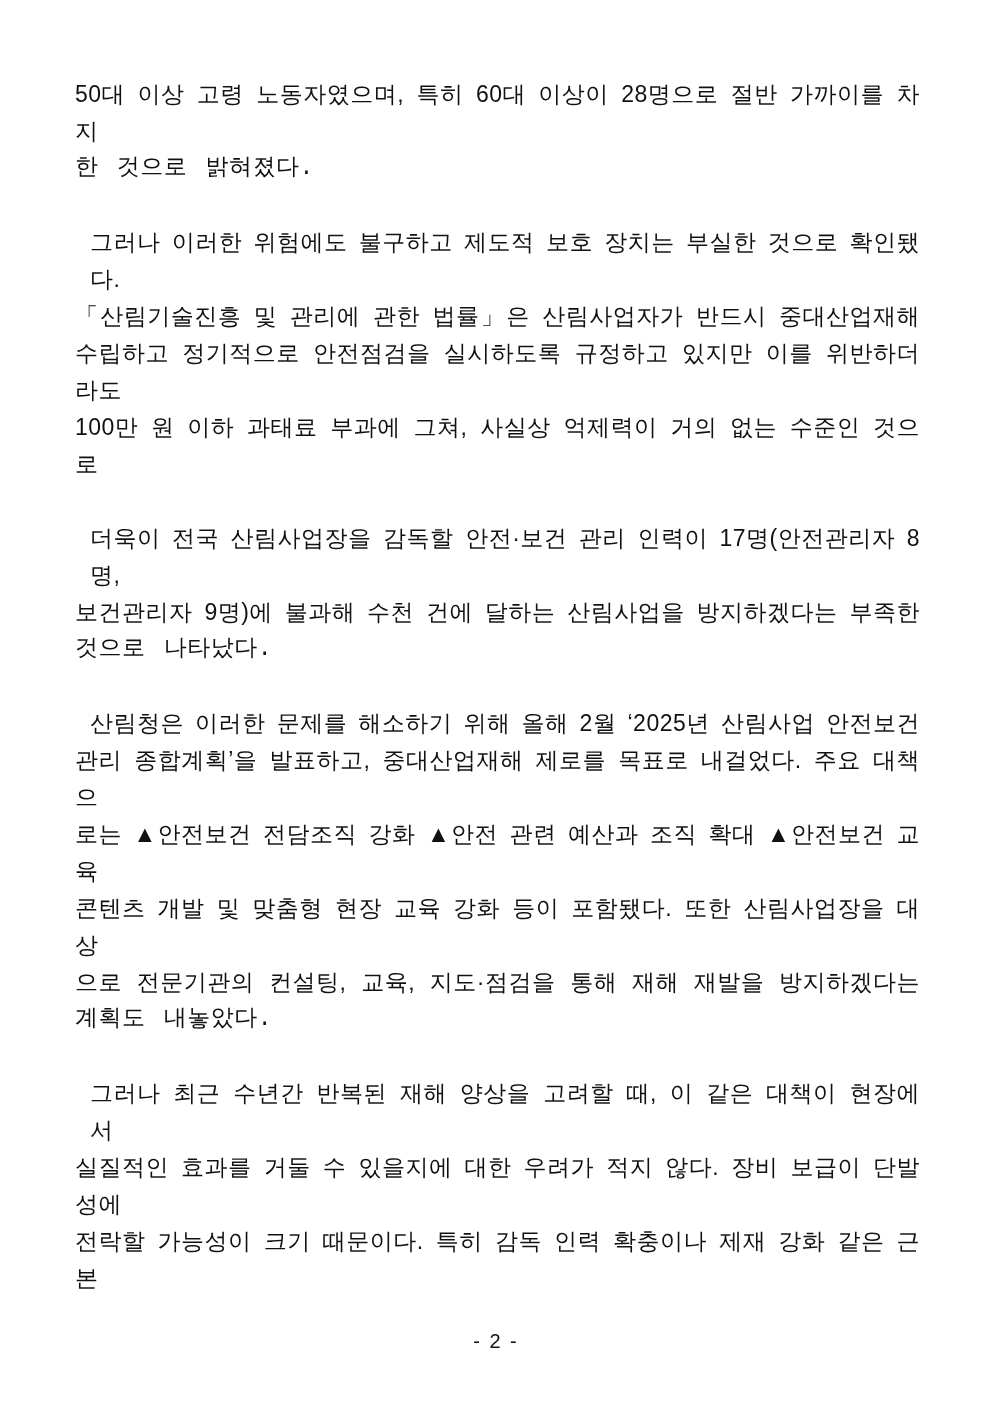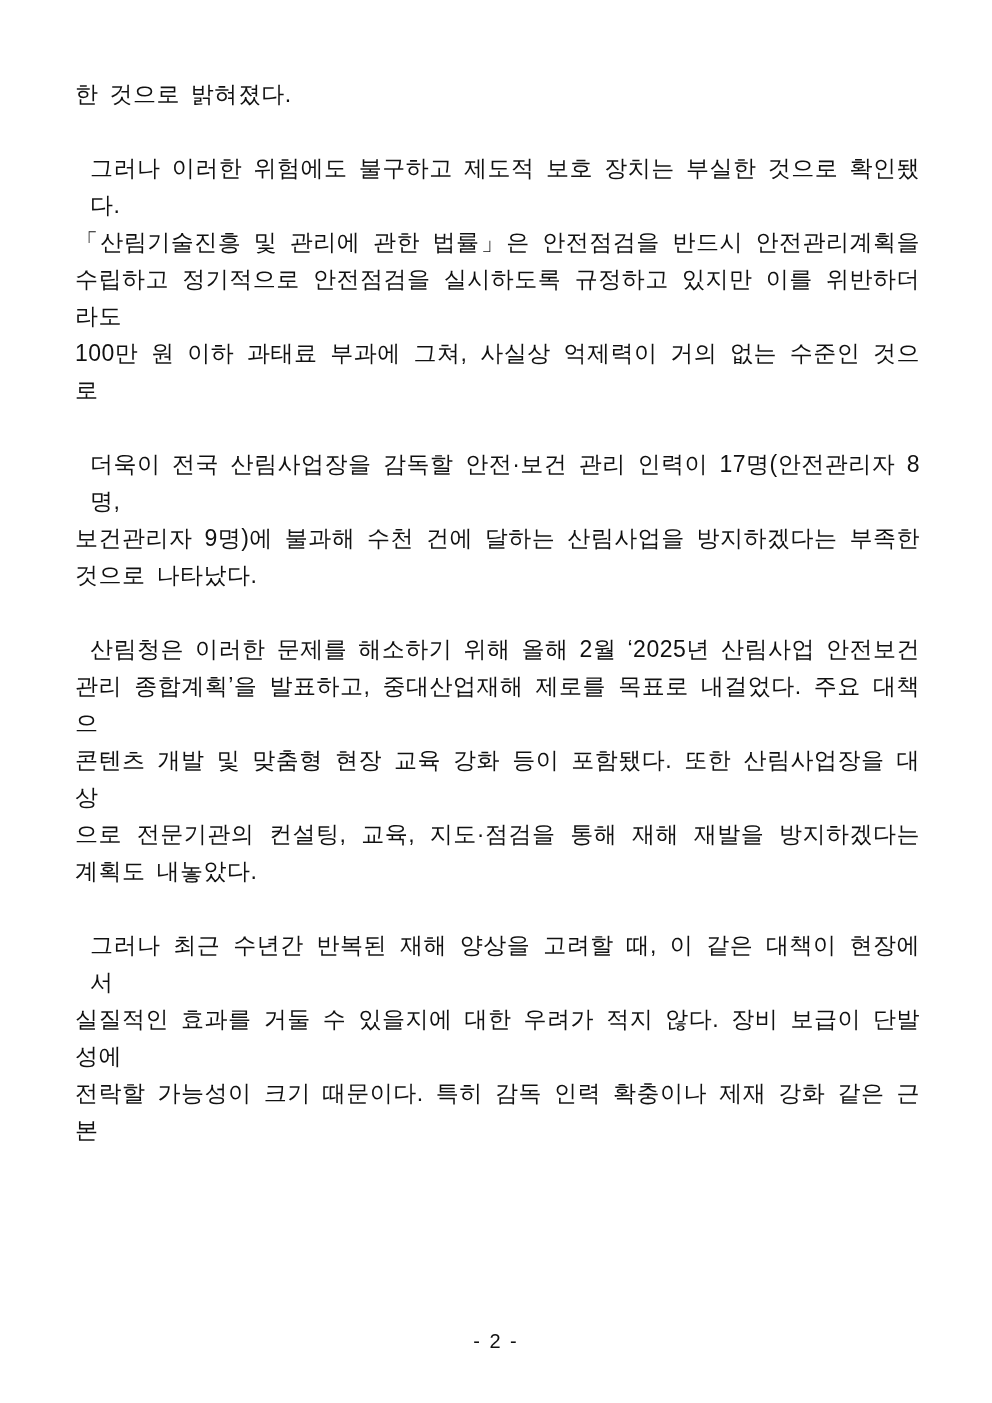--- a/index.html
+++ b/index.html
@@ -35,20 +35,21 @@
   .para:last-child { margin-bottom: 0; }
   .line {
     display: block;
     white-space: normal;
     text-align: justify;
     text-align-last: justify;
   }
   .line.last {
     text-align: right;
     text-align-last: left;
+    font-family: Liberation Mono, monospace;
   }
   .line.indent {
     padding-left: 15px;
   }
   .footer {
     position: absolute;
     top: 1328px;
     left: 0;
     width: 100%;
     text-align: center;
@@ -57,36 +58,38 @@
     letter-spacing: 2px;
     color: #111111;
   }
 </style>
 </head>
 <body>
 
 <div class="page">
   <main class="content">
       <p class="para">
+        <span class="line">50대 이상 고령 노동자였으며, 특히 60대 이상이 28명으로 절반 가까이를 차지</span>
         <span class="line last">한 것으로 밝혀졌다.</span>
       </p>
       <p class="para">
         <span class="line indent">그러나 이러한 위험에도 불구하고 제도적 보호 장치는 부실한 것으로 확인됐다.</span>
-        <span class="line">「산림기술진흥 및 관리에 관한 법률」은 안전점검을 반드시 안전관리계획을</span>
+        <span class="line">「산림기술진흥 및 관리에 관한 법률」은 산림사업자가 반드시 중대산업재해</span>
         <span class="line">수립하고 정기적으로 안전점검을 실시하도록 규정하고 있지만 이를 위반하더라도</span>
         <span class="line">100만 원 이하 과태료 부과에 그쳐, 사실상 억제력이 거의 없는 수준인 것으로</span>
       </p>
       <p class="para">
         <span class="line indent">더욱이 전국 산림사업장을 감독할 안전·보건 관리 인력이 17명(안전관리자 8명,</span>
         <span class="line">보건관리자 9명)에 불과해 수천 건에 달하는 산림사업을 방지하겠다는 부족한</span>
         <span class="line last">것으로 나타났다.</span>
       </p>
       <p class="para">
         <span class="line indent">산림청은 이러한 문제를 해소하기 위해 올해 2월 ‘2025년 산림사업 안전보건</span>
         <span class="line">관리 종합계획’을 발표하고, 중대산업재해 제로를 목표로 내걸었다. 주요 대책으</span>
+        <span class="line">로는 ▲안전보건 전담조직 강화 ▲안전 관련 예산과 조직 확대 ▲안전보건 교육</span>
         <span class="line">콘텐츠 개발 및 맞춤형 현장 교육 강화 등이 포함됐다. 또한 산림사업장을 대상</span>
         <span class="line">으로 전문기관의 컨설팅, 교육, 지도·점검을 통해 재해 재발을 방지하겠다는</span>
         <span class="line last">계획도 내놓았다.</span>
       </p>
       <p class="para">
         <span class="line indent">그러나 최근 수년간 반복된 재해 양상을 고려할 때, 이 같은 대책이 현장에서</span>
         <span class="line">실질적인 효과를 거둘 수 있을지에 대한 우려가 적지 않다. 장비 보급이 단발성에</span>
         <span class="line">전락할 가능성이 크기 때문이다. 특히 감독 인력 확충이나 제재 강화 같은 근본</span>
       </p>
     </main>

